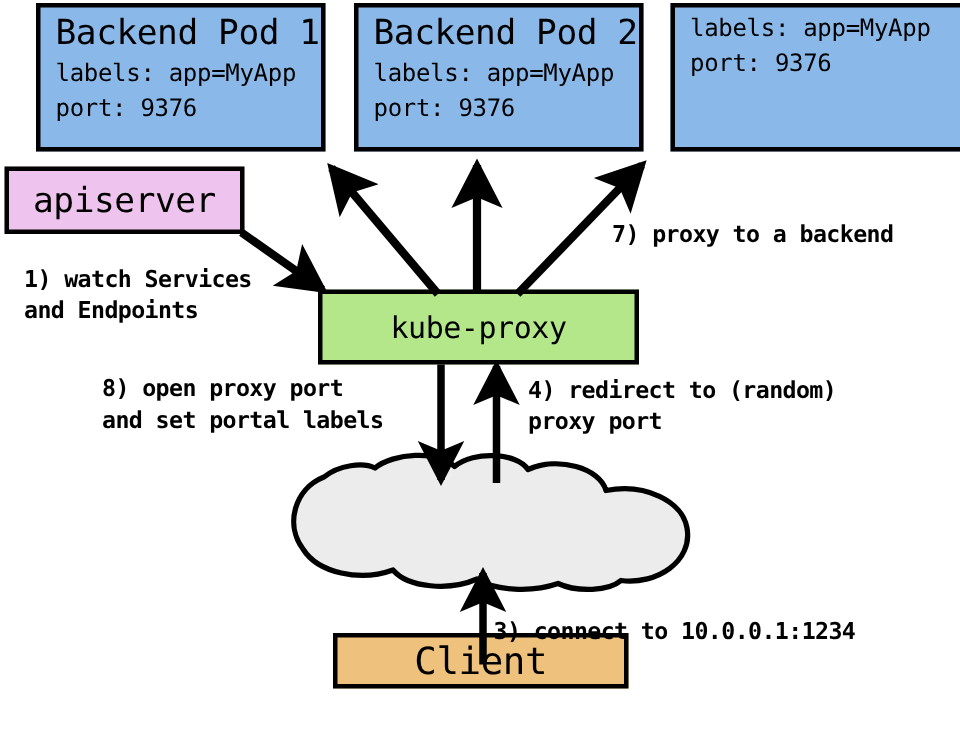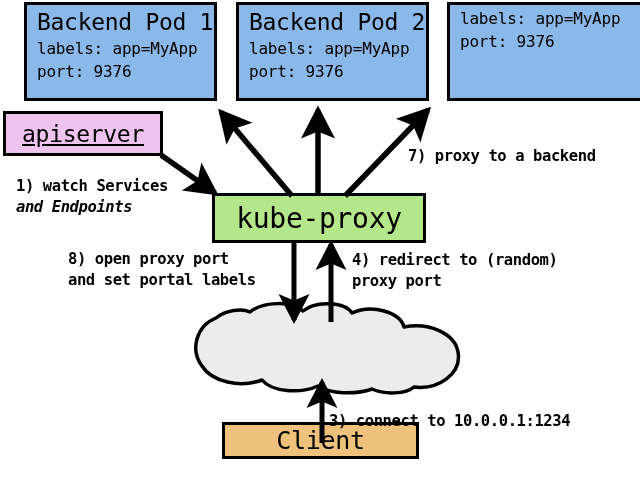--- a/index.html
+++ b/index.html
@@ -43,28 +43,27 @@
     letter-spacing: -0.2px;
   }
   .apiserver-box {
     background: #eec4ee;
     align-items: center;
   }
   .apiserver-label {
     font-size: 23px;
     color: #000;
     letter-spacing: -0.3px;
-    text-decoration: underline;
   }
   .kubeproxy-box {
     background: #b4e68a;
     align-items: center;
   }
   .kubeproxy-label {
-    font-size: 28px;
+    font-size: 20px;
     color: #000;
     letter-spacing: -0.3px;
   }
   .client-box {
     background: #eec27d;
     align-items: center;
   }
   .client-label {
     font-size: 25px;
     color: #000;
@@ -172,21 +171,21 @@
       <div class="client-label">Client</div>
     </div>
 
   </div>
 
   <div class="textlayer">
 
     <div class="cloud-label" style="left:273px; top:338px;">iptables</div>
 
     <div class="step-label" style="left:16px; top:176px;">1) watch Services</div>
-    <div class="step-label" style="left:16px; top:197px;font-style:italic;">and Endpoints</div>
+    <div class="step-label" style="left:16px; top:197px;">and Endpoints</div>
 
     <div class="step-label" style="left:68px; top:249px;">8) open proxy port</div>
     <div class="step-label" style="left:68px; top:270px;">and set portal labels</div>
 
     <div class="step-label" style="left:329px; top:411px;text-align:right;">3) connect to 10.0.0.1:1234</div>
 
     <div class="step-label" style="left:352px; top:250px;">4) redirect to (random)</div>
     <div class="step-label" style="left:352px; top:271px;">proxy port</div>
 
     <div class="step-label" style="left:408px; top:146px;">7) proxy to a backend</div>

